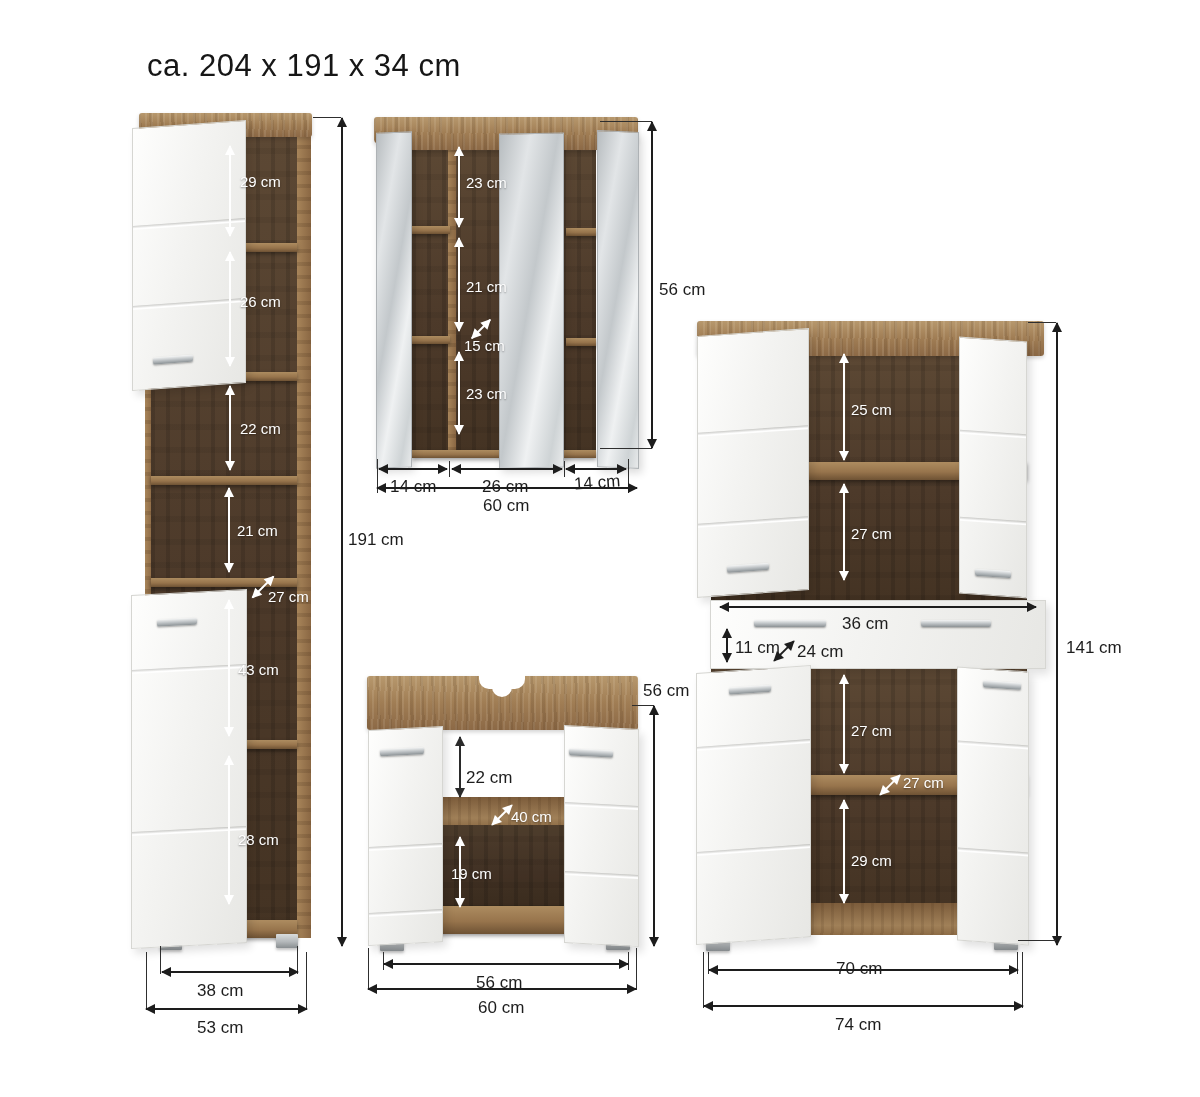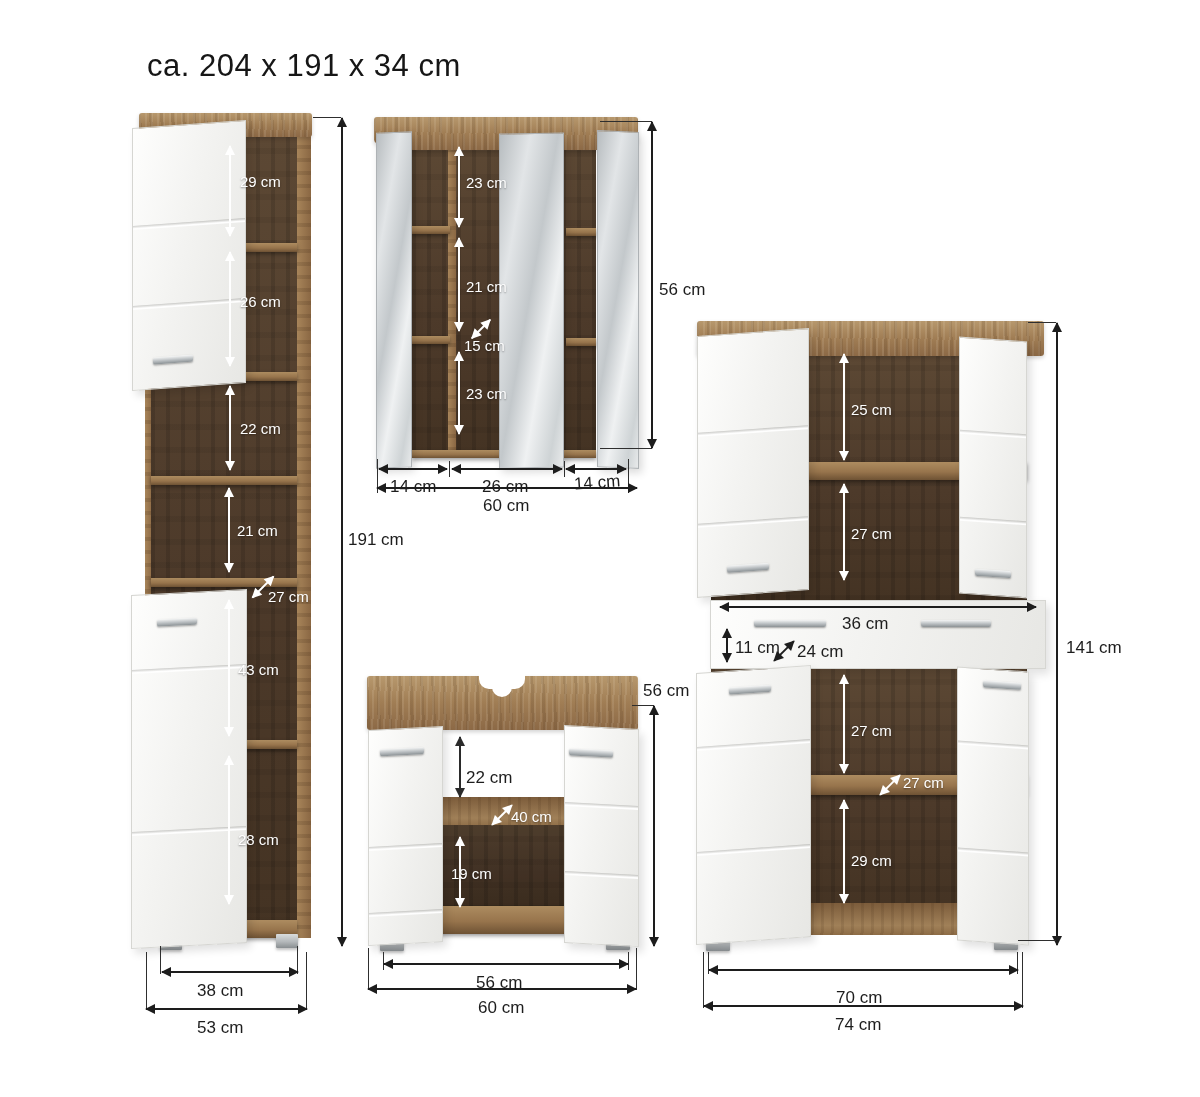--- a/index.html
+++ b/index.html
@@ -252,20 +252,20 @@
     <div class="hdim k" style="left:770px;top:650px;width:28px;transform:rotate(-45deg)"></div>
     <div class="klab" style="left:797px;top:642px">24 cm</div>
 
     <div class="ext" style="left:1028px;top:322px;width:28px;height:1px"></div>
     <div class="vdim k" style="left:1056px;top:323px;height:622px"></div>
     <div class="ext" style="left:1018px;top:940px;width:38px;height:1px"></div>
     <div class="klab" style="left:1066px;top:638px">141 cm</div>
     <div class="ext" style="left:708px;top:952px;width:1px;height:22px"></div>
     <div class="ext" style="left:1017px;top:952px;width:1px;height:22px"></div>
     <div class="hdim k" style="left:709px;top:969px;width:309px"></div>
-    <div class="klab" style="left:836px;top:988px">70 cm</div>
+    <div class="klab" style="left:836px;top:959px">70 cm</div>
     <div class="ext" style="left:703px;top:952px;width:1px;height:56px"></div>
     <div class="ext" style="left:1022px;top:952px;width:1px;height:56px"></div>
     <div class="hdim k" style="left:704px;top:1005px;width:319px"></div>
     <div class="klab" style="left:835px;top:1015px">74 cm</div>
   </div>
 
 </div>
 
 </body></html>

